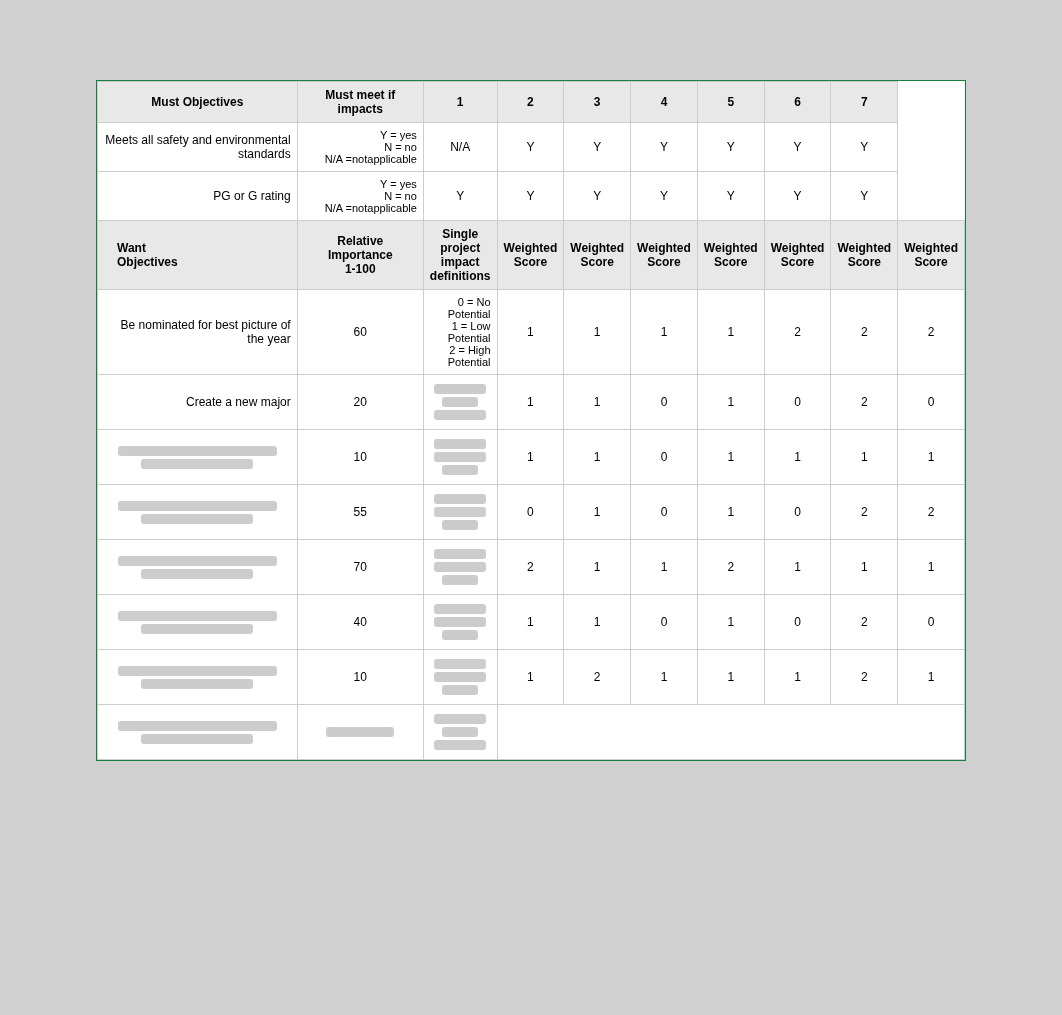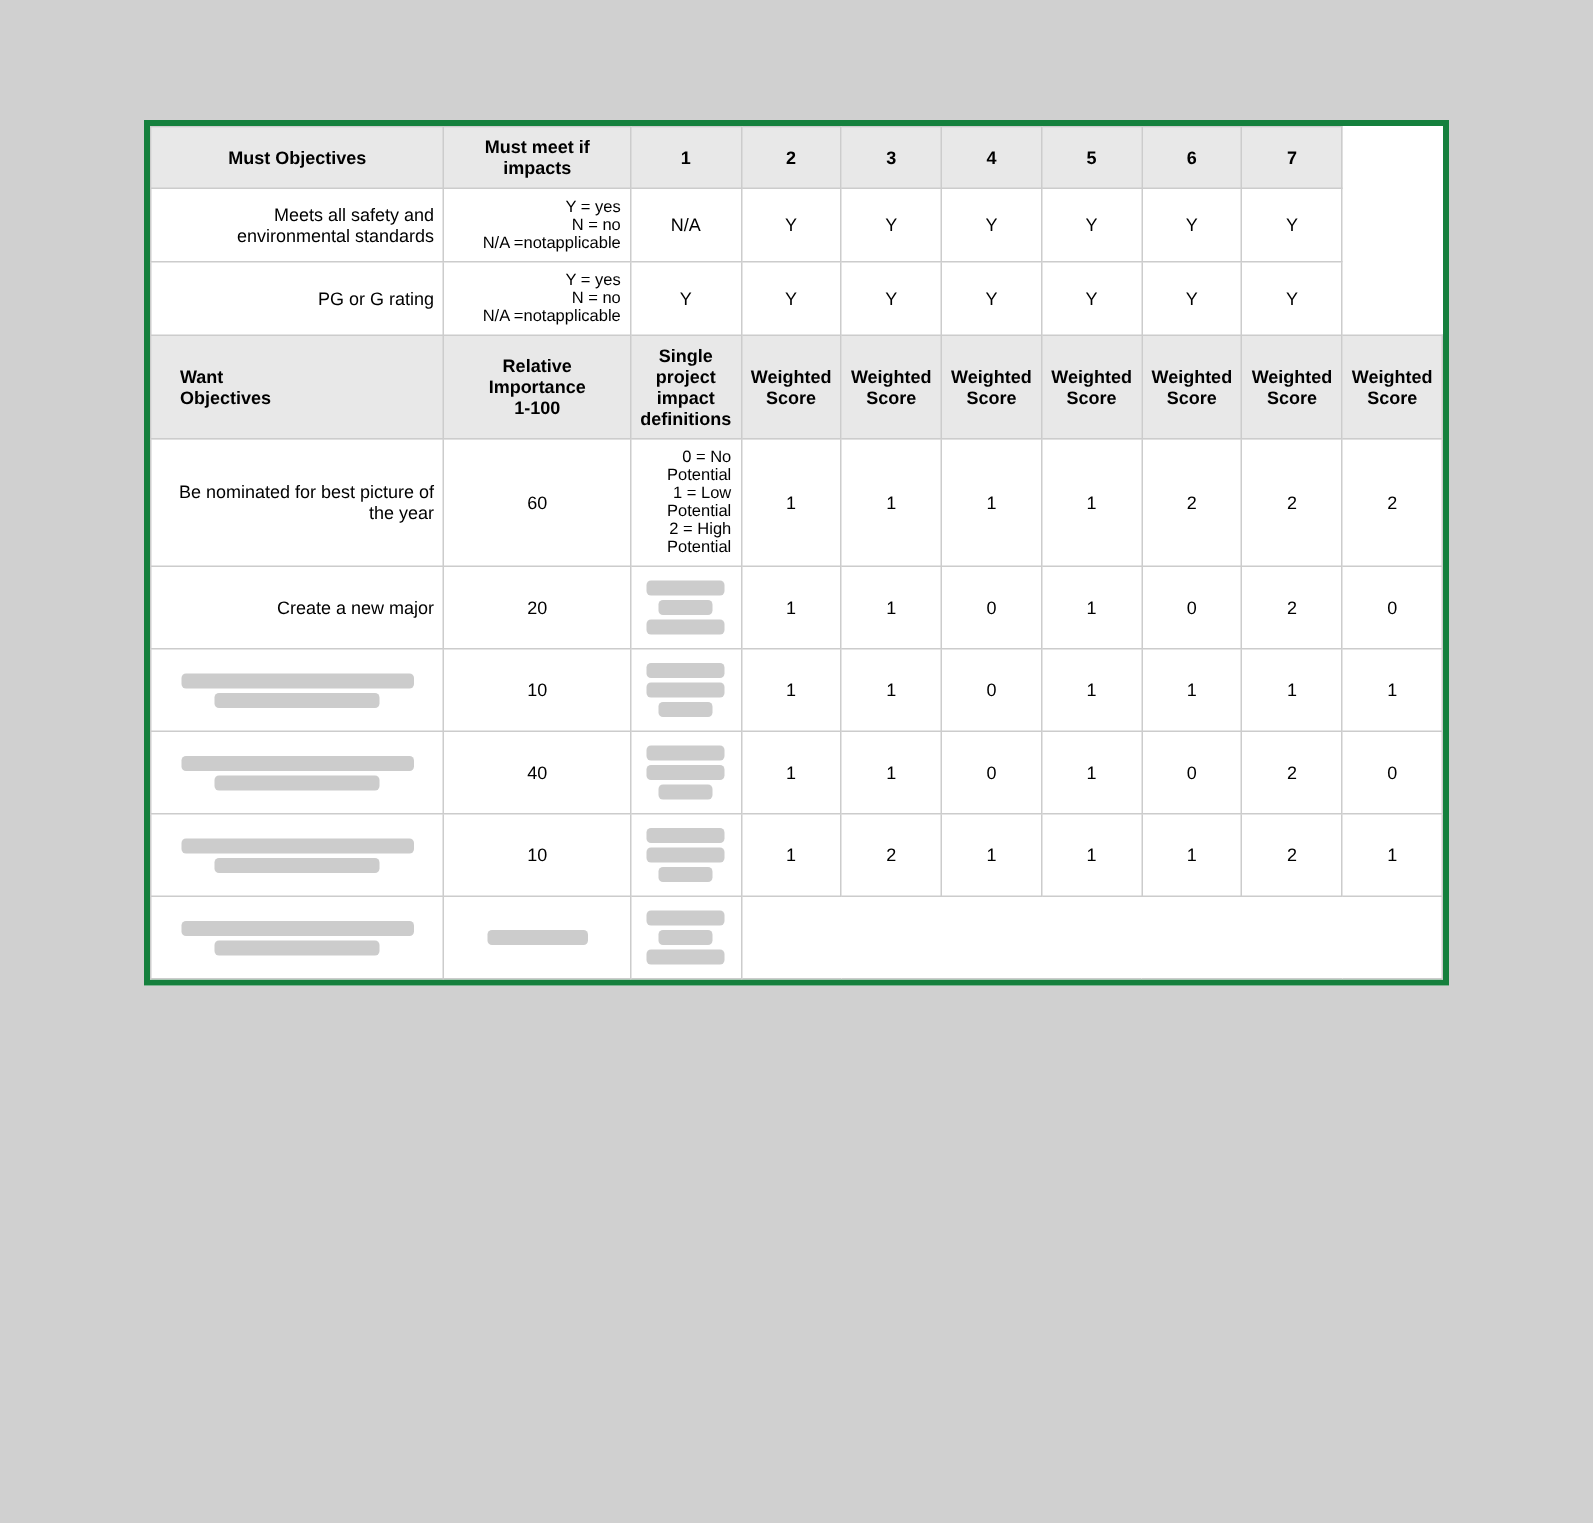--- a/index.html
+++ b/index.html
@@ -8,21 +8,21 @@
       font-family: Arial, sans-serif;
       font-size: 12px;
       display: flex;
       justify-content: center;
       align-items: flex-start;
       padding: 80px 20px 20px 20px;
       min-height: 1015px;
     }
     .table-container {
       background: #fff;
-      border: 4px solid #15803d;
+      border: 1px solid #15803d;
       width: 870px;
     }
     table {
       width: 100%;
       border-collapse: collapse;
     }
     th, td {
       border: 1px solid #ccc;
       padding: 6px 6px;
       vertical-align: middle;
@@ -163,21 +163,59 @@
         </td>
         <td>1</td>
         <td>1</td>
         <td>0</td>
         <td>1</td>
         <td>1</td>
         <td>1</td>
         <td>1</td>
       </tr>
 
-
+      <tr class="data-row">
+        <td class="left-align">
+          <span class="blurred-block"></span>
+          <span class="blurred-block blurred-block-sm"></span>
+        </td>
+        <td>55</td>
+        <td class="left-align">
+          <span class="blurred-block"></span>
+          <span class="blurred-block"></span>
+          <span class="blurred-block blurred-block-sm"></span>
+        </td>
+        <td>0</td>
+        <td>1</td>
+        <td>0</td>
+        <td>1</td>
+        <td>0</td>
+        <td>2</td>
+        <td>2</td>
+      </tr>
+
+      <tr class="data-row">
+        <td class="left-align">
+          <span class="blurred-block"></span>
+          <span class="blurred-block blurred-block-sm"></span>
+        </td>
+        <td>70</td>
+        <td class="left-align">
+          <span class="blurred-block"></span>
+          <span class="blurred-block"></span>
+          <span class="blurred-block blurred-block-sm"></span>
+        </td>
+        <td>2</td>
+        <td>1</td>
+        <td>1</td>
+        <td>2</td>
+        <td>1</td>
+        <td>1</td>
+        <td>1</td>
+      </tr>
 
       <tr class="data-row">
         <td class="left-align">
           <span class="blurred-block"></span>
           <span class="blurred-block blurred-block-sm"></span>
         </td>
         <td>40</td>
         <td class="left-align">
           <span class="blurred-block"></span>
           <span class="blurred-block"></span>

